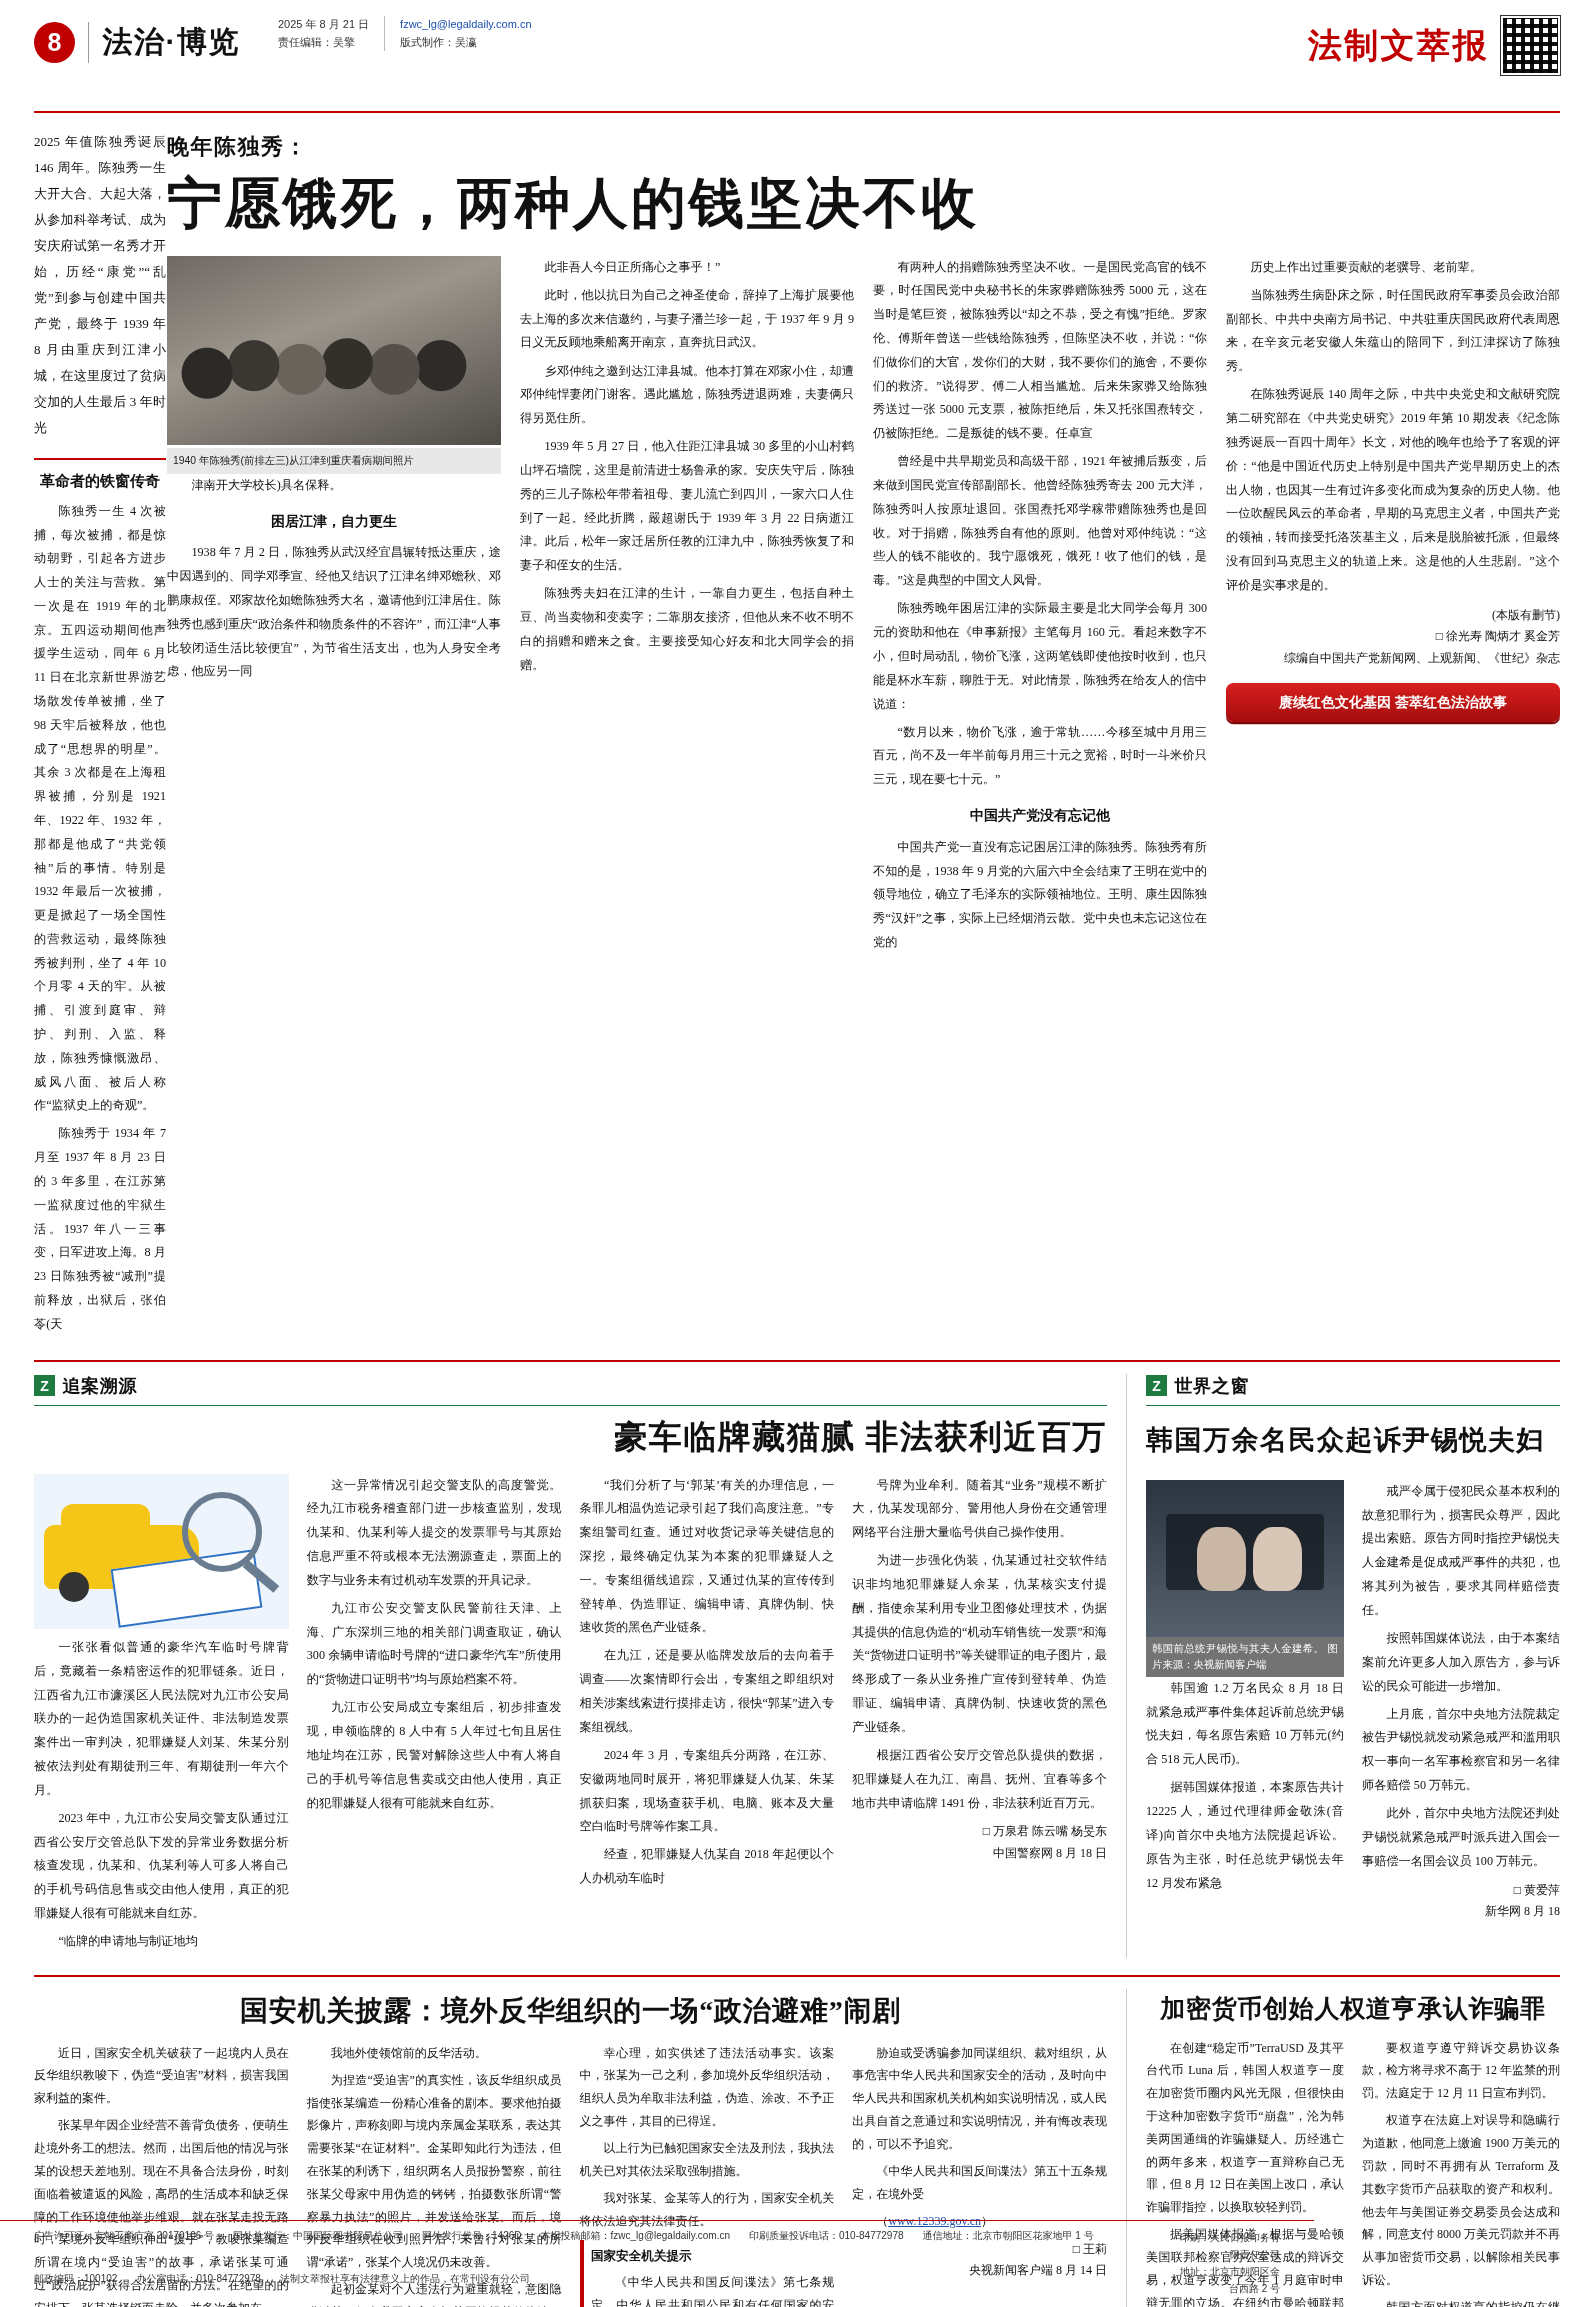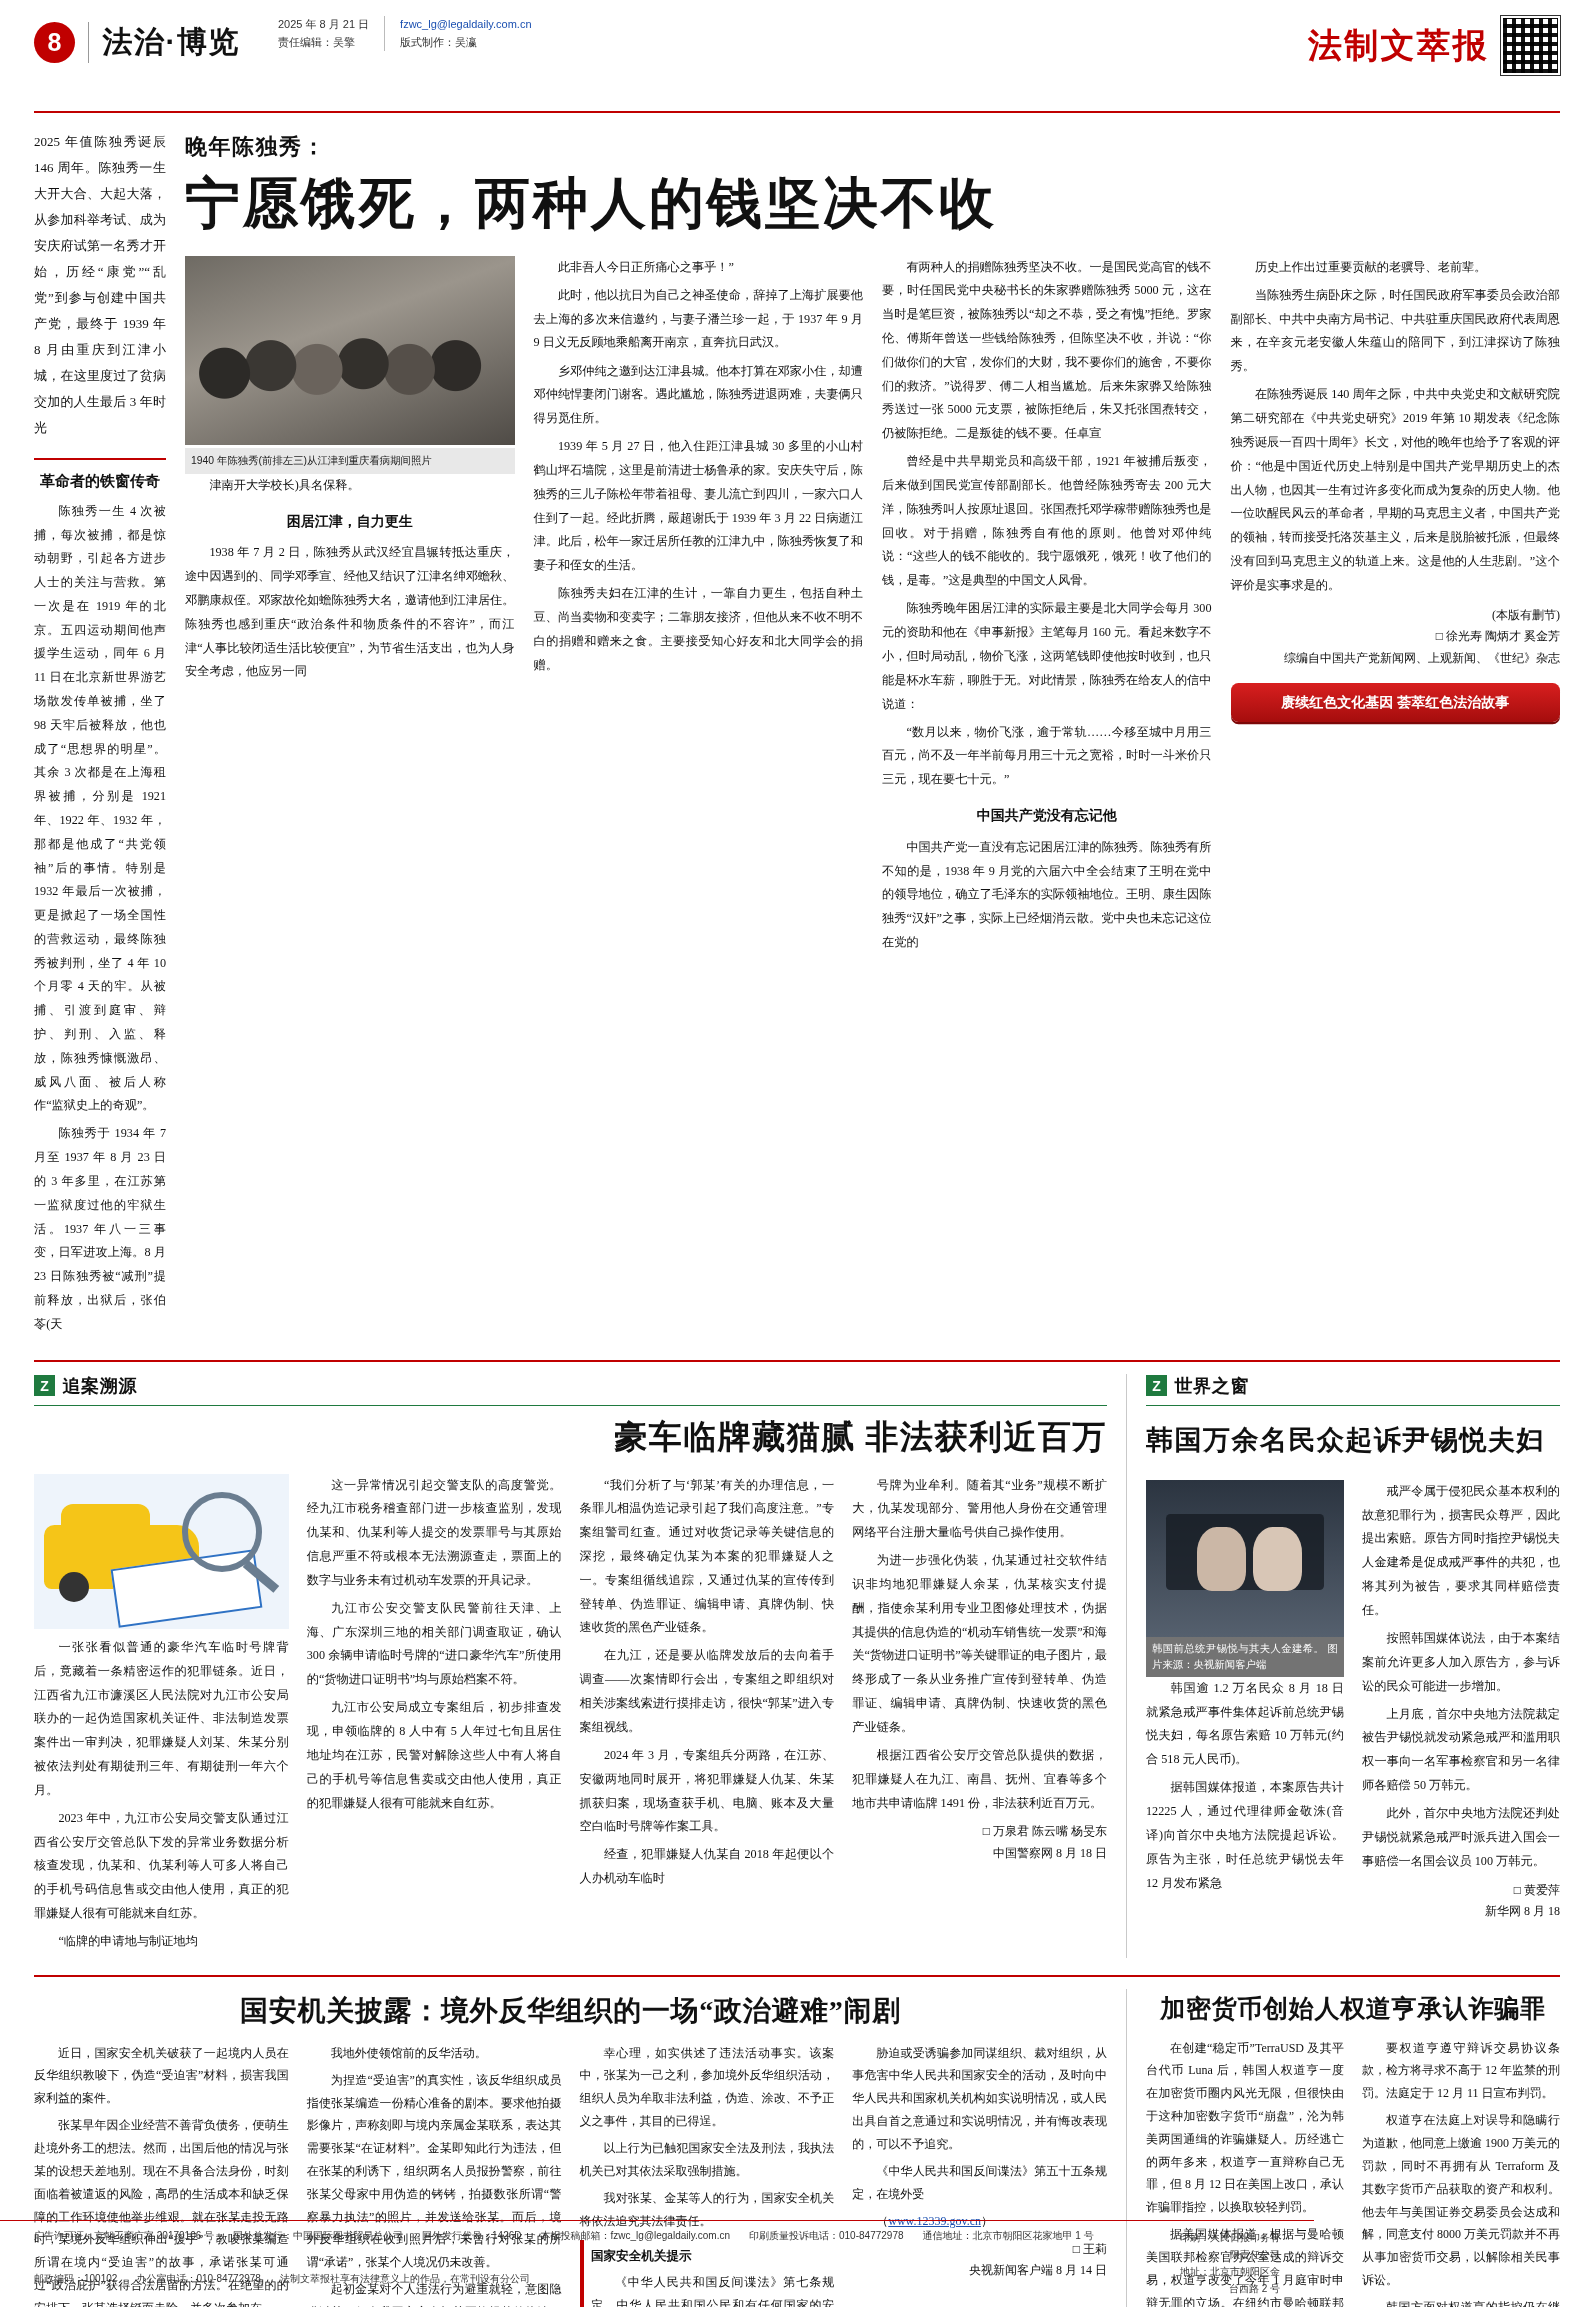--- a/index.html
+++ b/index.html
@@ -16,21 +16,21 @@
   .mh-meta .em{border-left:0.7px solid #bbb;padding-left:15px;}
   .mh-meta a{color:#1a4fb0;text-decoration:none;}
   .mh-right{position:absolute;right:0;top:16.3px;display:flex;align-items:center;gap:12px;}
   .paper-title{font-size:34px;font-weight:bold;color:#c00000;letter-spacing:2.2px;font-family:"Liberation Serif",serif;}
   .qr{width:55px;height:55px;background:
      repeating-linear-gradient(0deg,#111 0 4.4px,#fff 4.4px 9px),
      repeating-linear-gradient(90deg,#111 0 4.4px,transparent 4.4px 9px);
      background-blend-mode:multiply;border:2.2px solid #fff;outline:0.7px solid #333;}
 
   
-  .feature{margin:0 34px;padding-top:16.3px;display:flex;gap:19px;}
+  .feature{margin:0 34px;padding-top:16.3px;display:flex;gap:1px;}
   .f-left{width:132px;flex:0 0 132px;}
   .f-lead{font-size:13px;line-height:2.0;text-align:justify;font-family:"Liberation Serif",serif;}
   .f-rule{height:2.2px;background:#c00000;margin:16.3px 0 12px;}
   .sub-h{font-size:15px;font-weight:bold;text-align:center;margin:12px 0 9px;font-family:"Liberation Sans",sans-serif;}
   .f-body{font-size:12.2px;line-height:1.95;text-align:justify;}
   .f-body p{margin:0 0 4.4px;text-indent:2em;}
 
   .f-main{flex:1;}
   .kicker{font-size:22px;font-weight:bold;letter-spacing:1.5px;margin:3px 0 4.4px;}
   .headline{font-size:55px;font-weight:bold;letter-spacing:3px;margin:3px 0 15px;font-family:"Liberation Serif",serif;}

